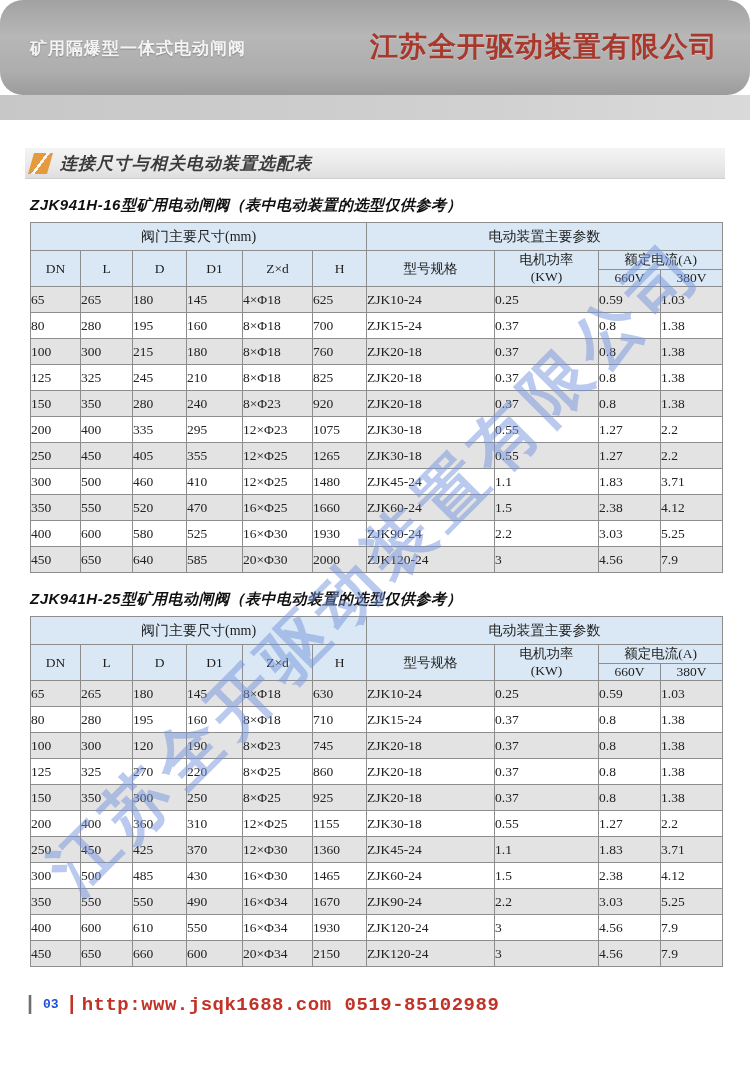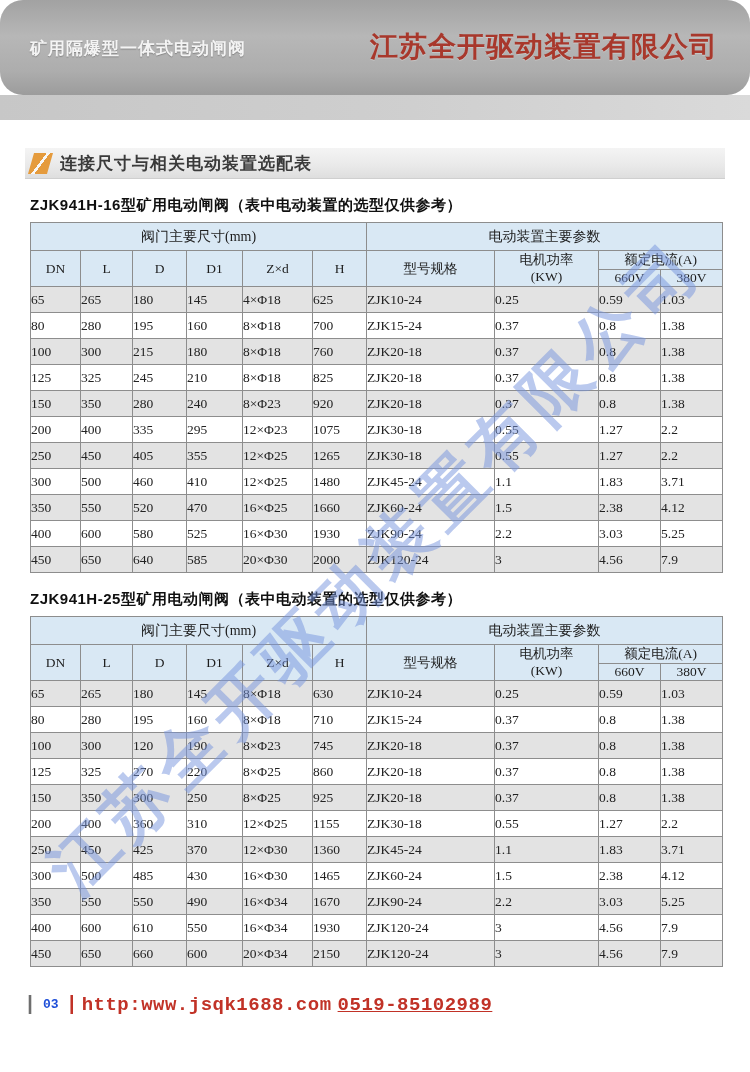--- a/index.html
+++ b/index.html
@@ -35,25 +35,25 @@
     margin:28px 25px 0 25px; height:31px;
     background:linear-gradient(180deg,#f4f4f4 0%,#e9e9e9 60%,#dedede 100%);
     display:flex; align-items:center;
     border-bottom:1px solid #cfcfcf;
   }
   .tri-icon {
     width:19px; height:21px; margin:0 10px 0 6px;
     background:linear-gradient(115deg,#e59b3d 44%,#f7f7f7 44%,#f7f7f7 56%,#e59b3d 56%);
     transform:skewX(-16deg);
   }
-  .section-title { font-size:17px; font-weight:bold; color:#3a3a3a; letter-spacing:1px; }
+  .section-title { font-size:17px; font-weight:bold; color:#3a3a3a; letter-spacing:1px;font-style:italic; }
 
   .tbl-title {
     margin:17px 0 7px 30px;
-    font-size:15px; font-weight:bold; color:#101010; letter-spacing:.5px;
+    font-size:15px; font-weight:bold; color:#101010; letter-spacing:.5px;font-style:italic;
   }
 
   table.spec {
     margin-left:30px; width:692px; table-layout:fixed;
     border-collapse:collapse; color:#222;
     border:1px solid #5e5e5e;
   }
   table.spec th, table.spec td {
     border:1px solid #8d8d8d;
     font-family:"Liberation Serif","DejaVu Serif",serif;
@@ -80,21 +80,21 @@
   
   .footer {
     margin:26px 0 0 24px;
     display:flex; align-items:center;
     font-family:"Liberation Mono","DejaVu Sans Mono",monospace; font-weight:bold;
   }
   .f-bar1 { color:#6e6e6e; font-size:20px; }
   .f-page { color:#1d4ed8; font-size:13px; margin:0 7px; }
   .f-bar2 { color:#c13227; font-size:20px; margin-right:4px; }
   .f-url  { color:#c13227; font-size:19px; letter-spacing:.5px; }
-  .f-phone{ color:#c13227; font-size:19px; margin-left:6px; letter-spacing:.5px;text-decoration:underline; }
+  .f-phone{ color:#c13227; font-size:19px; margin-left:13px; letter-spacing:.5px; }
 </style>
 </head>
 <body>
 
 <div class="page">
 
   <div class="top-band">
     <div class="product-title">矿用隔爆型一体式电动闸阀</div>
     <div class="company-name">江苏全开驱动装置有限公司</div>
   </div>

